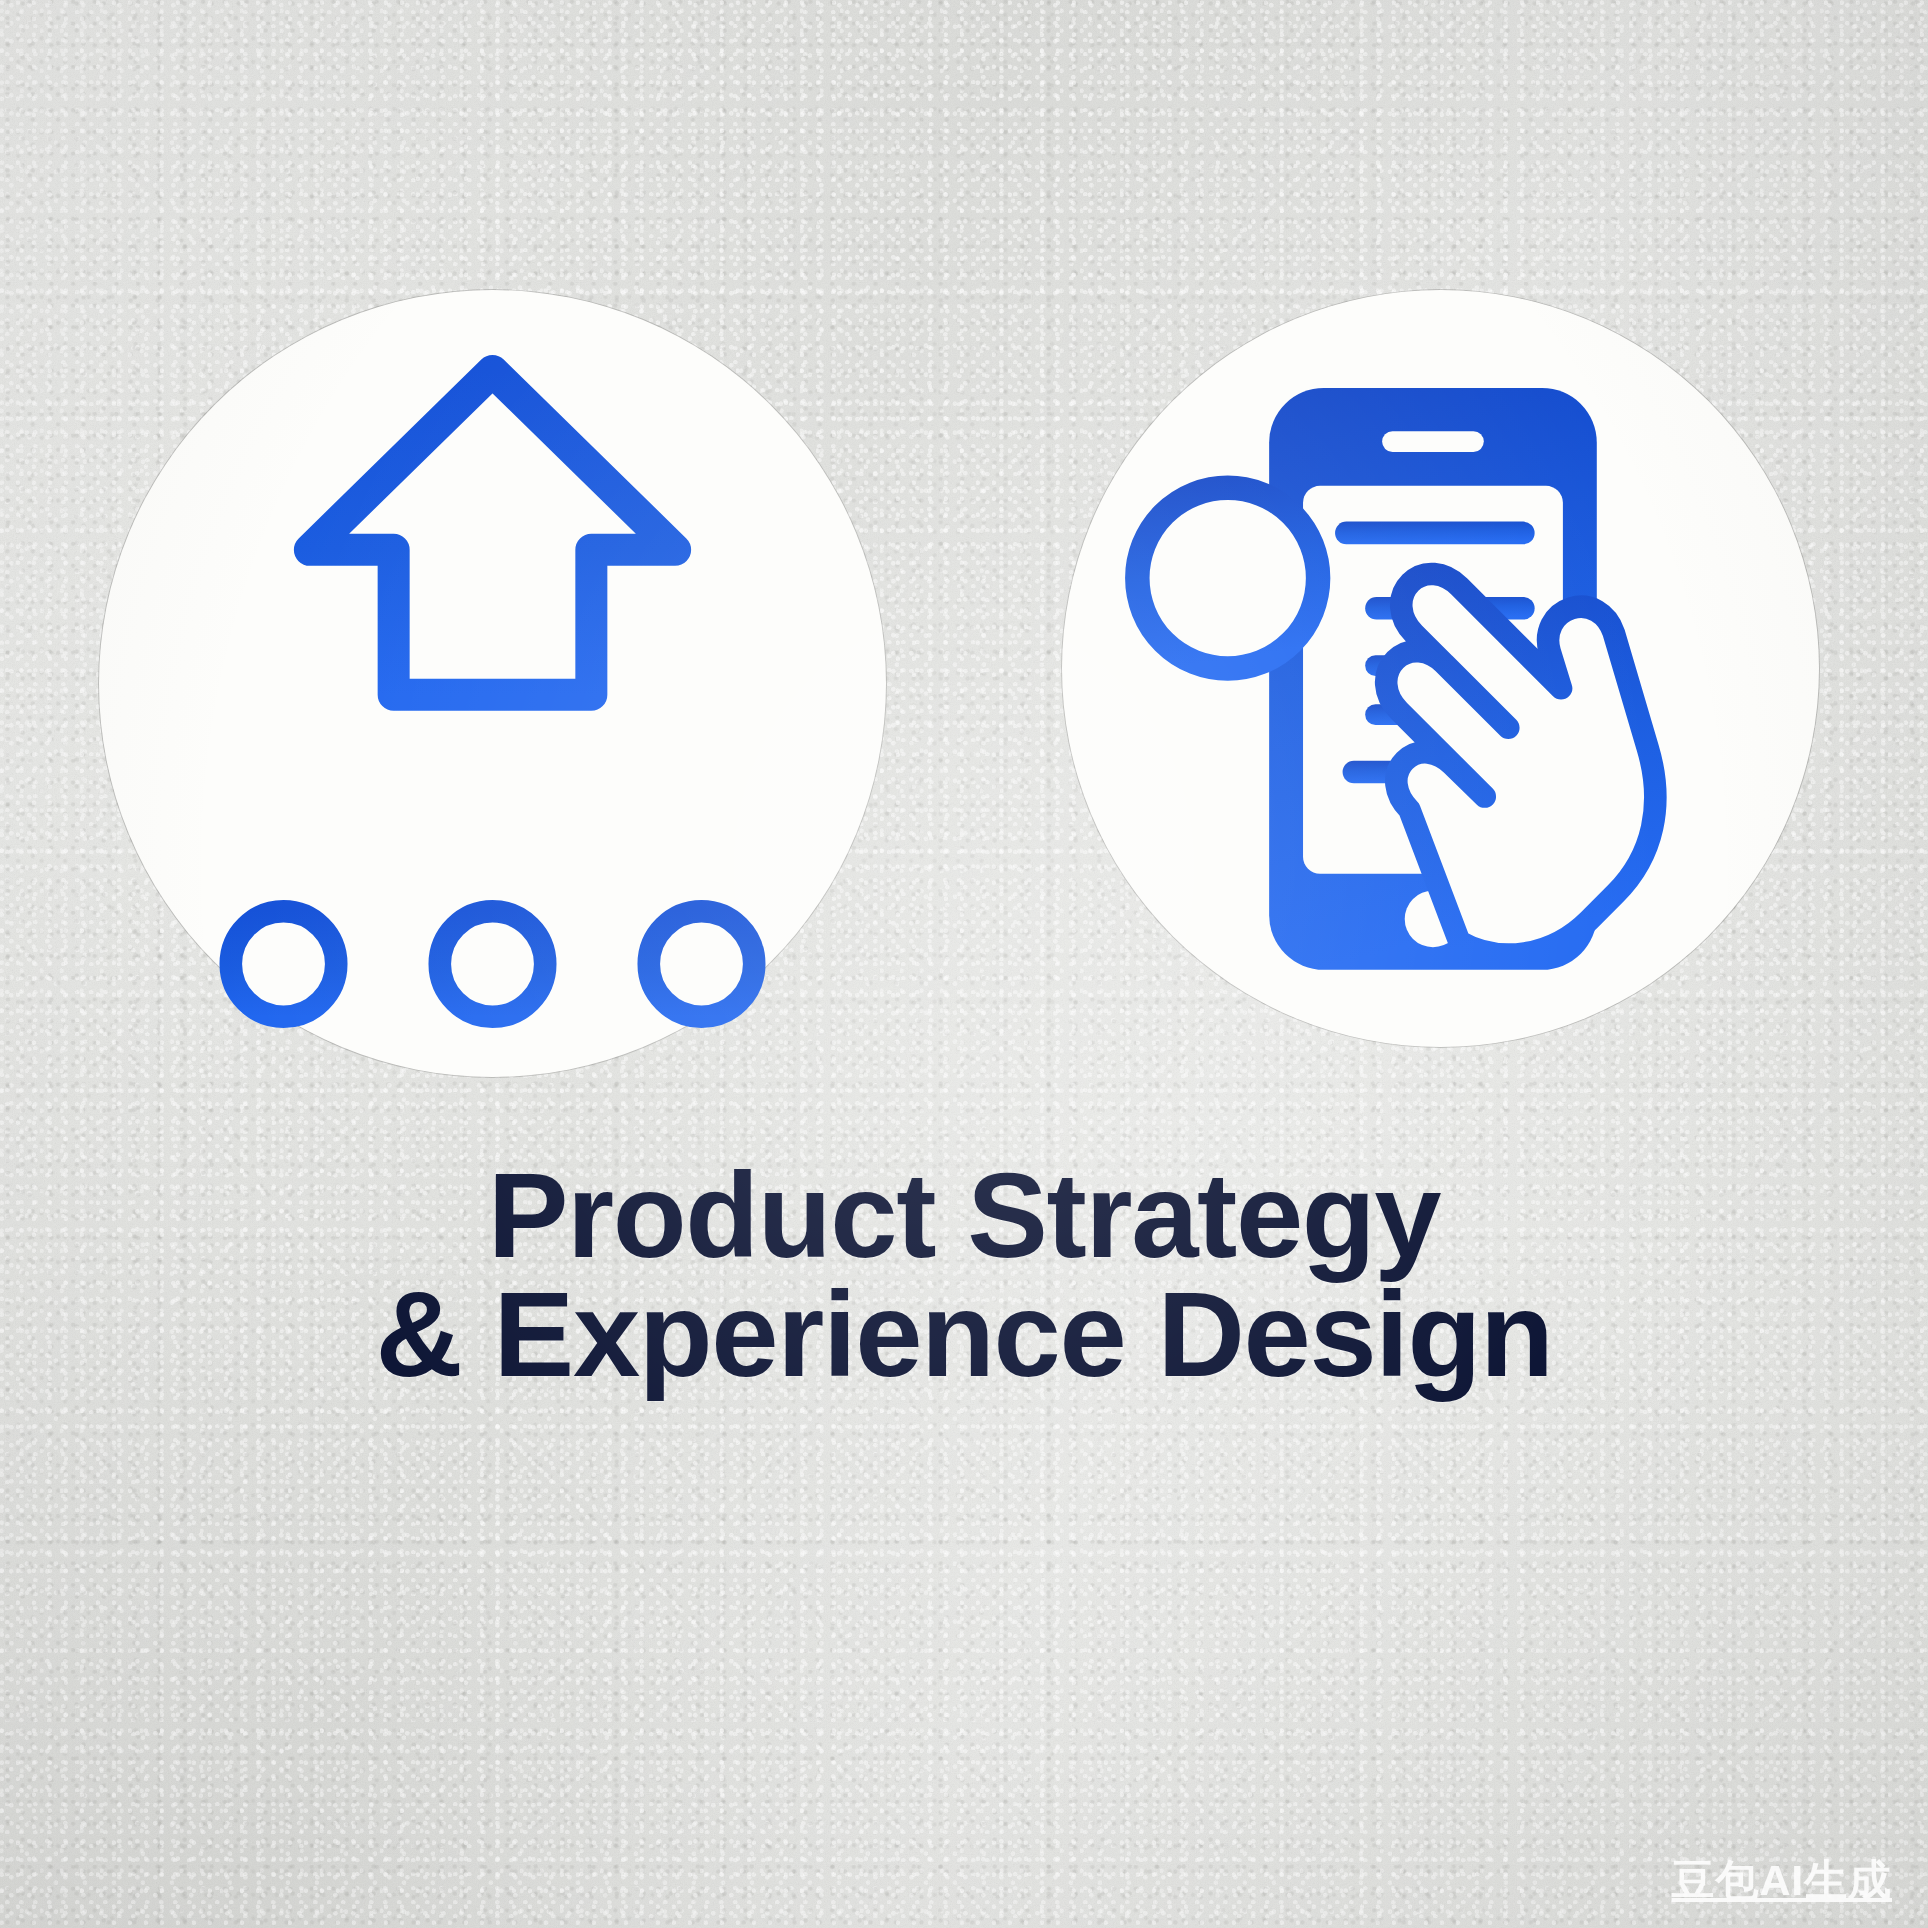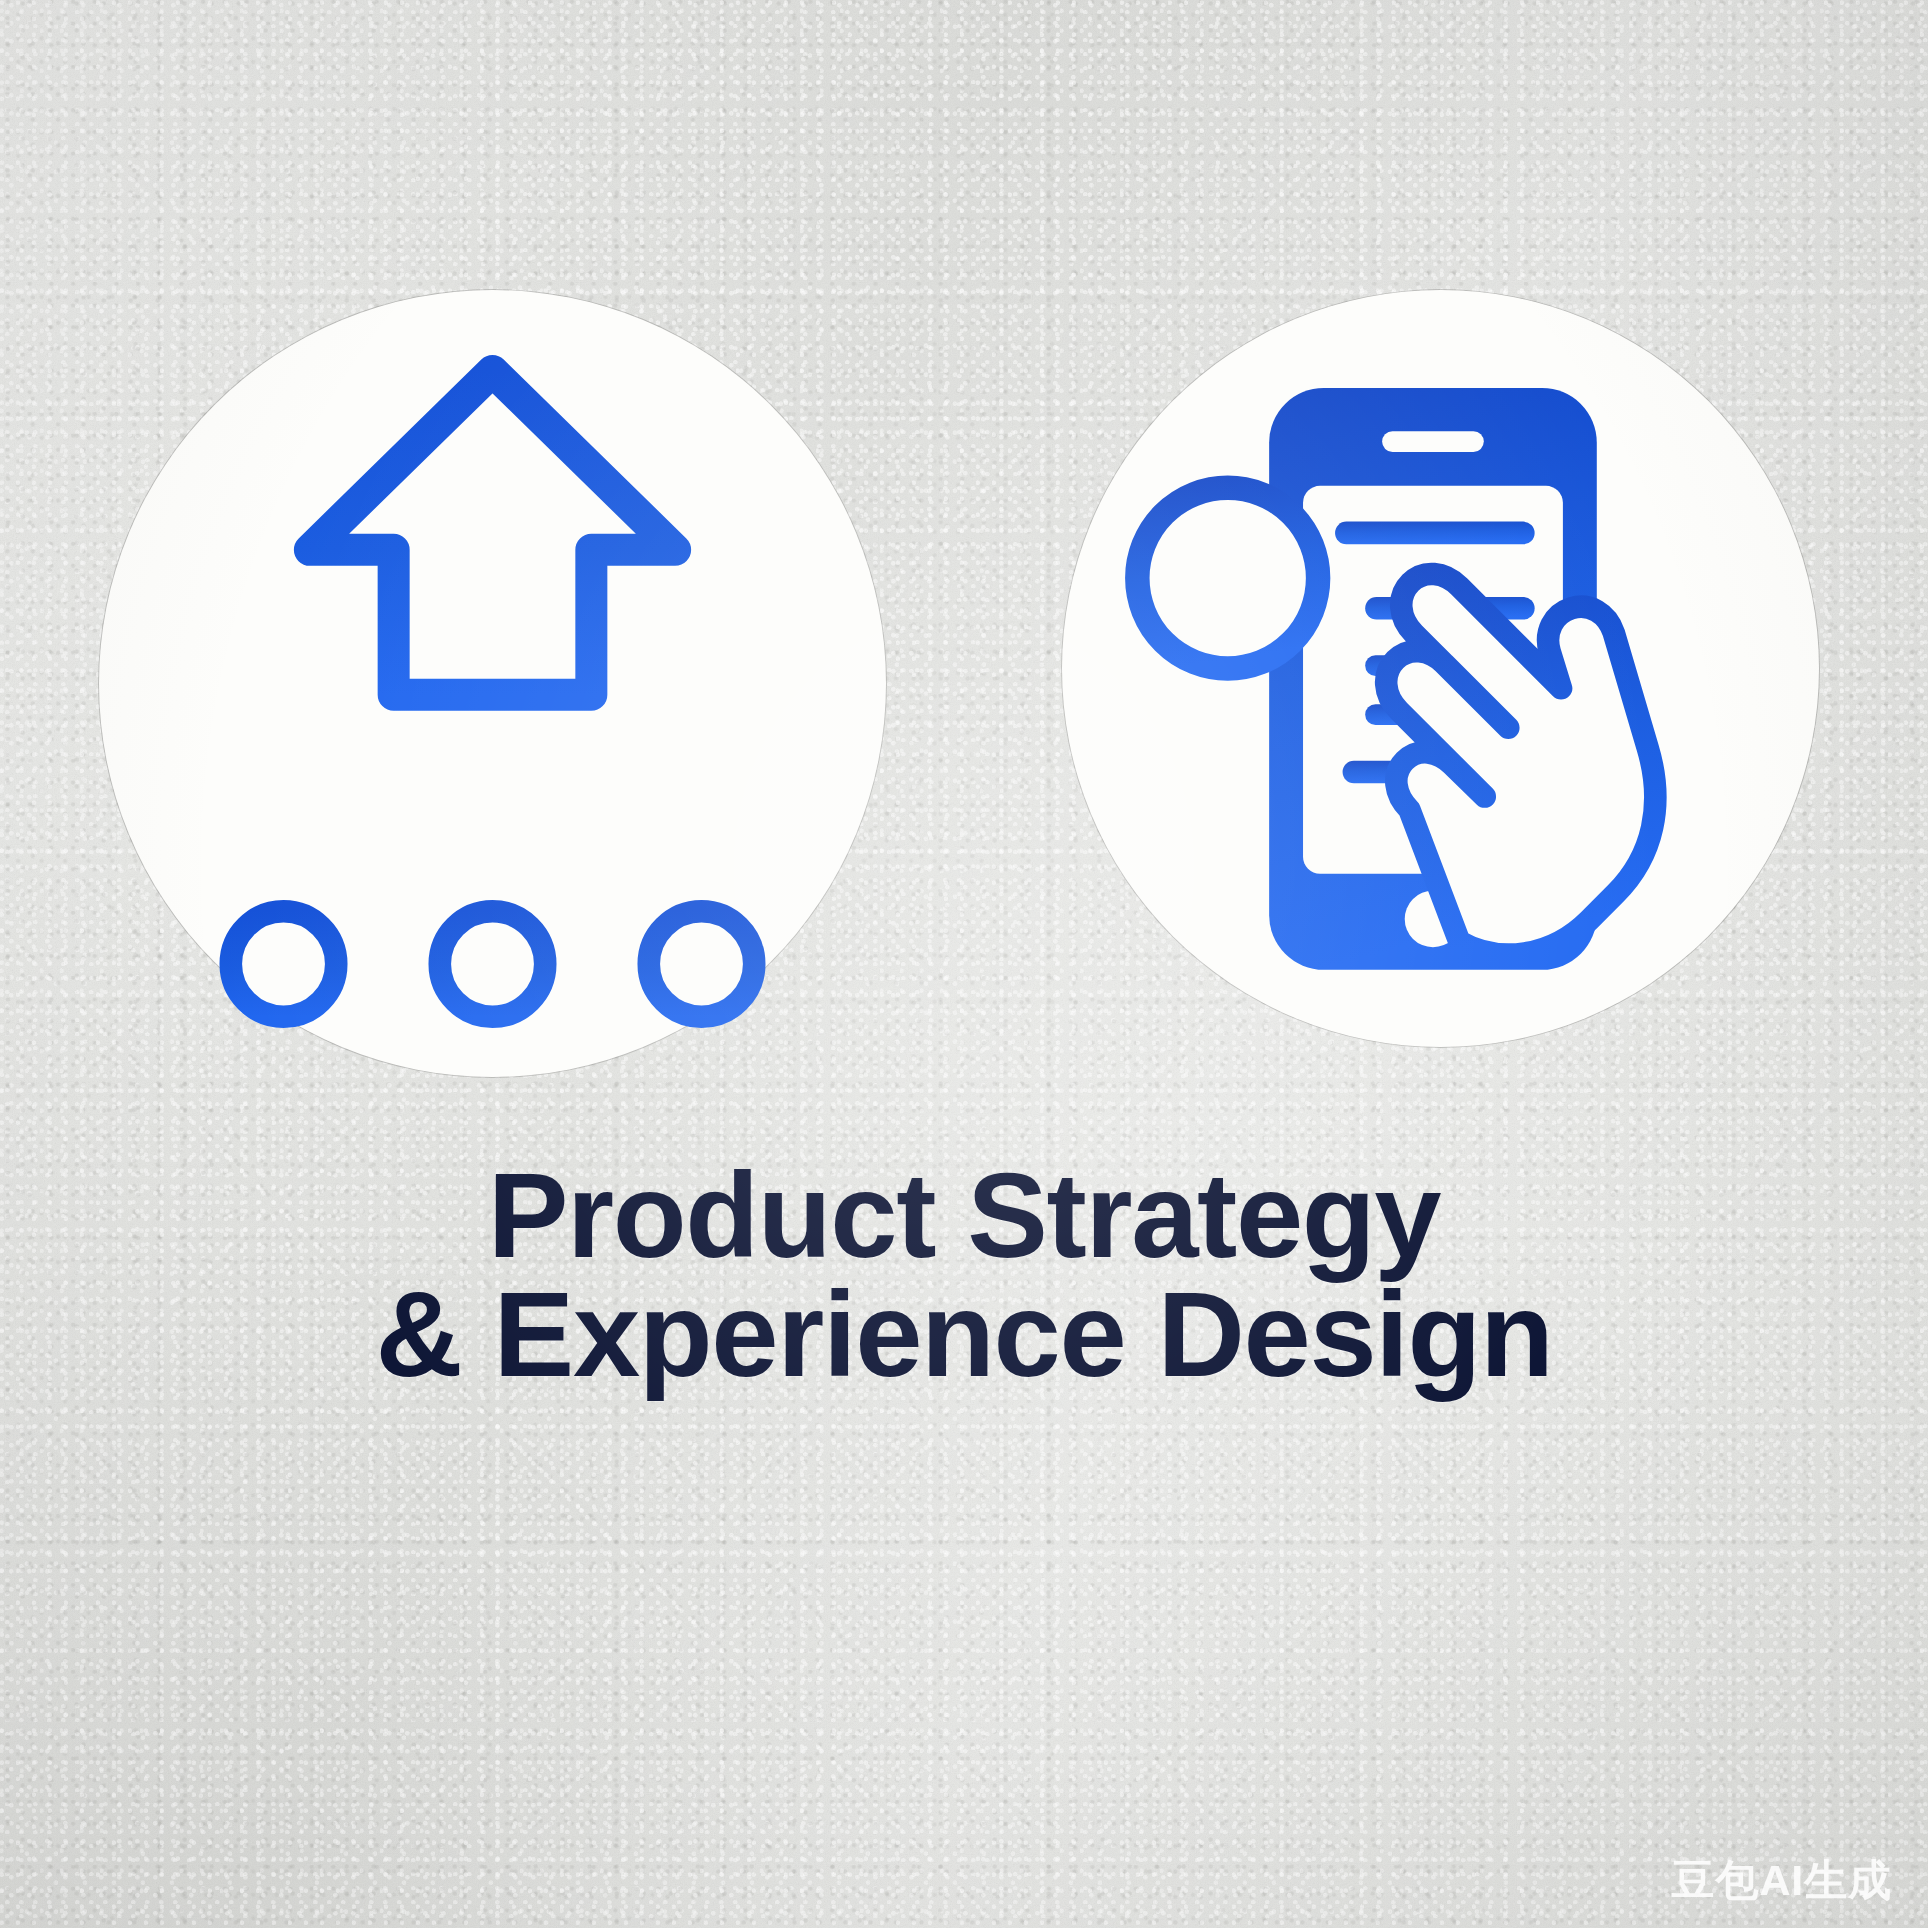--- a/index.html
+++ b/index.html
@@ -87,20 +87,21 @@
     right: 36px;
     bottom: 26px;
     color: #ffffff;
     opacity: 0.88;
     font-family: "Liberation Sans", sans-serif;
     font-weight: 700;
     font-size: 43px;
     letter-spacing: 0.9px;
     line-height: 1;
     pointer-events: none;
+    text-decoration: underline;
   }
 </style>
 </head>
 <body>
 
 <div id="stage">
 
   <div id="paper-texture"></div>
 
   <svg id="paper-grain" viewBox="0 0 2048 2048" preserveAspectRatio="none" xmlns="http://www.w3.org/2000/svg">

